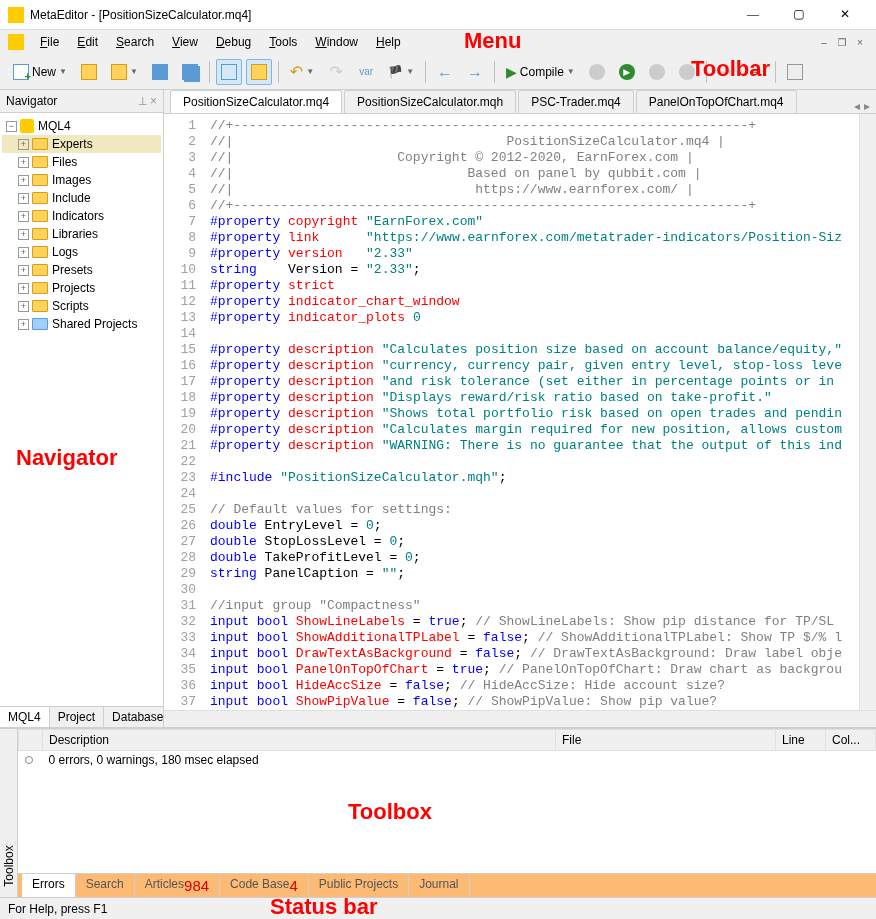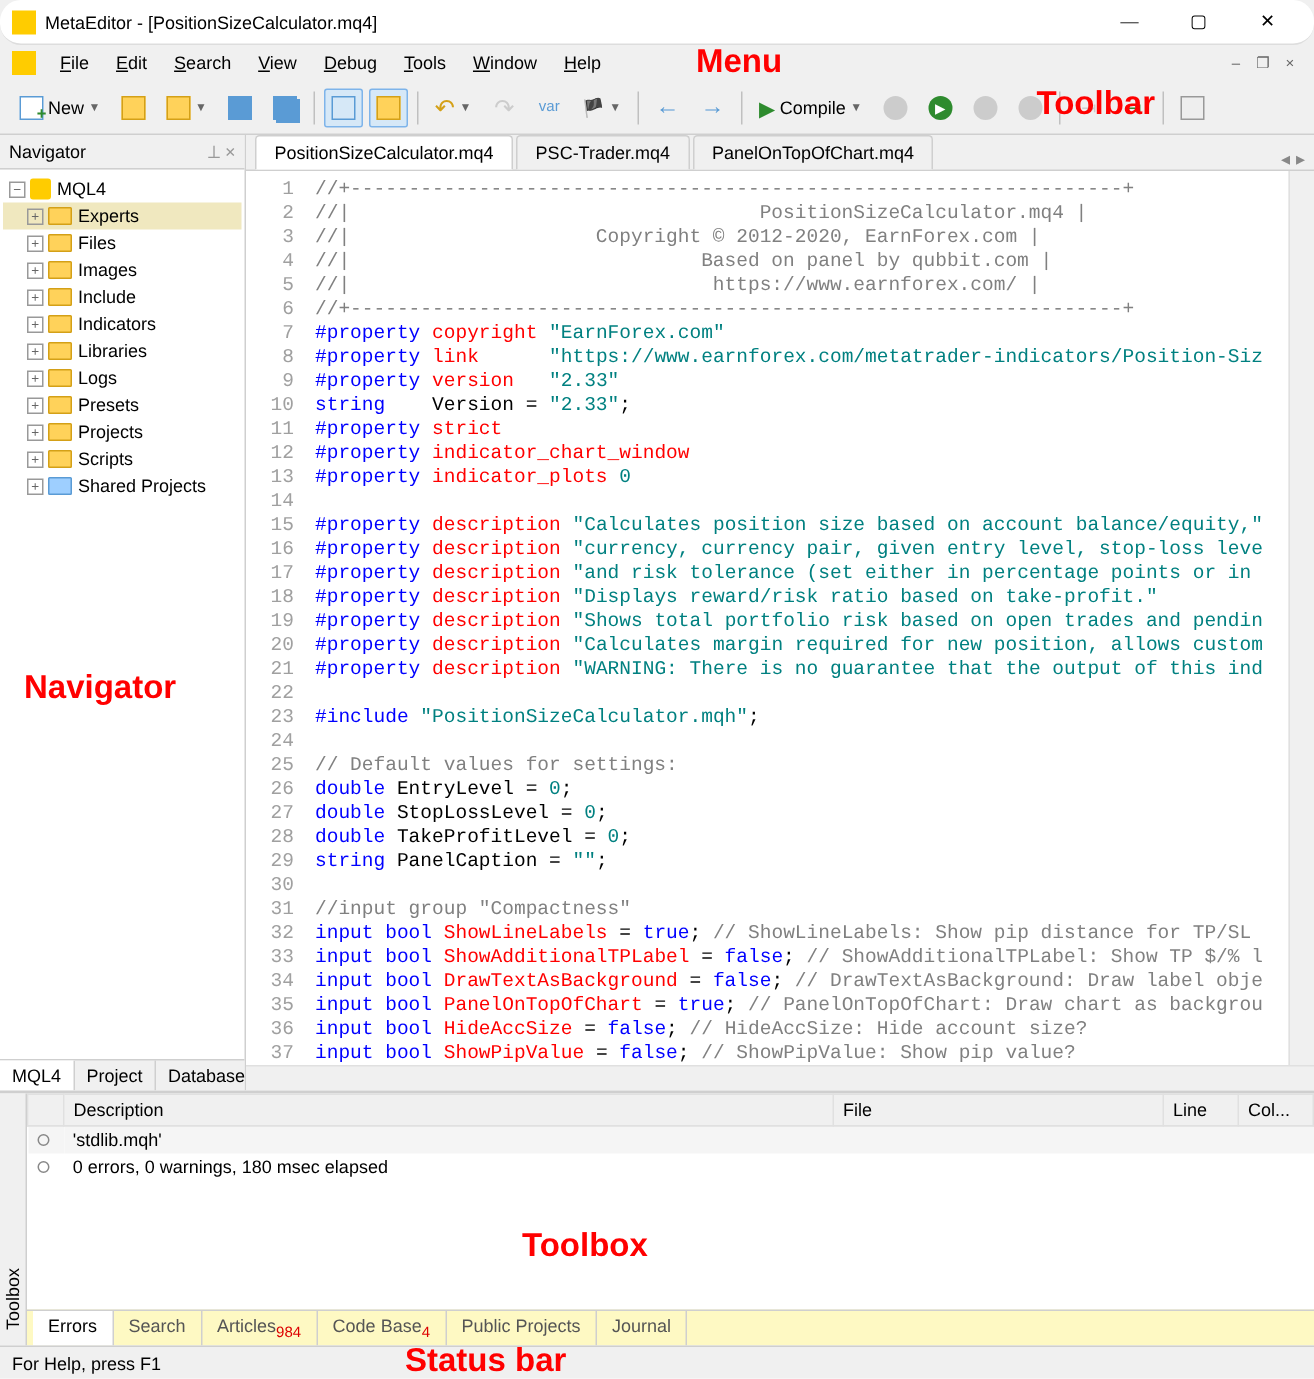--- a/index.html
+++ b/index.html
@@ -1,17 +1,17 @@
 <!DOCTYPE html>
 <html><head>
 <meta charset="utf-8">
 <style>
 * { margin: 0; padding: 0; box-sizing: border-box; }
 body { font-family: "Segoe UI", Tahoma, sans-serif; font-size: 12px; background: #f0f0f0; width: 876px; height: 919px; display: flex; flex-direction: column; overflow: hidden; }
-.titlebar { background: #fff; height: 30px; display: flex; align-items: center; padding: 0 8px; border-bottom: 1px solid #ddd; border-radius: 14px; }
+.titlebar { background: #fff; height: 30px; display: flex; align-items: center; padding: 0 8px; border-bottom: 1px solid #ddd; }
 .titlebar .icon { width: 16px; height: 16px; background: #ffcc00; margin-right: 6px; }
 .titlebar .title { flex: 1; }
 .titlebar .winbtn { width: 46px; height: 30px; display: flex; align-items: center; justify-content: center; font-family: "Segoe UI Symbol"; }
 .menubar { background: #f0f0f0; height: 24px; display: flex; align-items: center; padding: 0 8px; gap: 2px; position: relative; }
 .menubar .m { padding: 2px 8px; }
 .menubar .m .u { text-decoration: underline; }
 .annot { color: #ff0000; font-weight: bold; font-size: 22px; position: absolute; pointer-events: none; }
 .menubar .right-icons { margin-left: auto; display: flex; gap: 2px; }
 .menubar .right-icons .ic { width: 16px; height: 16px; display: flex; align-items: center; justify-content: center; font-size: 10px; color: #666; }
 .toolbar { background: #f0f0f0; height: 36px; display: flex; align-items: center; padding: 4px 8px; gap: 4px; border-bottom: 1px solid #cfcfcf; position: relative; }
@@ -52,24 +52,24 @@
 .scrollbar-h { height: 17px; background: #f0f0f0; border-top: 1px solid #e0e0e0; }
 .toolbox { height: 170px; border-top: 2px solid #cfcfcf; background: #fff; display: flex; flex-direction: column; position: relative; }
 .toolbox .rotlabel { position: absolute; left: 0; top: 0; bottom: 0; width: 18px; background: #f0f0f0; border-right: 1px solid #cfcfcf; display: flex; align-items: flex-end; justify-content: center; }
 .toolbox .rotlabel span { transform: rotate(-90deg); transform-origin: center; white-space: nowrap; position: relative; bottom: 24px; }
 .toolbox .content { margin-left: 18px; flex: 1; display: flex; flex-direction: column; }
 .toolbox table { width: 100%; border-collapse: collapse; }
 .toolbox th { text-align: left; font-weight: normal; background: #f0f0f0; border: 1px solid #e0e0e0; padding: 3px 6px; }
 .toolbox td { padding: 2px 6px; }
 .toolbox tr.evn { background: #f5f5f5; }
 .toolbox .dot { display: inline-block; width: 8px; height: 8px; border: 1px solid #888; border-radius: 50%; margin-right: 4px; }
-.tbxtabs { border-top: 1px solid #cfcfcf; background: #fef9c3; display: flex; padding-left: 4px; margin-left: 18px; text-align: right; }
+.tbxtabs { border-top: 1px solid #cfcfcf; background: #fdba74; display: flex; padding-left: 4px; margin-left: 18px; text-align: right; }
 .tbxtabs .tt { padding: 3px 10px; border-right: 1px solid #cfcfcf; color: #555; }
 .tbxtabs .tt.active { background: #fff; color: #000; }
-.tbxtabs .sub { color: #d00; font-size: 10px; vertical-align: sub; }
+.tbxtabs .sub { color: #d00; font-size: 15px; vertical-align: sub; }
 .statusbar { height: 22px; background: #f0f0f0; border-top: 1px solid #cfcfcf; display: flex; align-items: center; padding: 0 8px; position: relative; }
 </style>
 </head>
 <body>
 
 <div class="titlebar">
   <div class="icon"></div>
   <div class="title">MetaEditor - [PositionSizeCalculator.mq4]</div>
   <div class="winbtn">—</div>
   <div class="winbtn">▢</div>
@@ -250,20 +250,21 @@
     <div class="navtabs">
       <div class="nt active">MQL4</div>
       <div class="nt">Project</div>
       <div class="nt">Database</div>
     </div>
   </div>
 
   <div class="editor">
     <div class="edtabs">
       <div class="et active">PositionSizeCalculator.mq4</div>
+      <div class="et">PositionSizeCalculator.mqh</div>
       <div class="et">PSC-Trader.mq4</div>
       <div class="et">PanelOnTopOfChart.mq4</div>
       <div class="arrows">
           <span>◂</span>
           <span>▸</span>
         </div>
     </div>
     <span class="annot" style="left:110px;top:82px">Code area</span>
     <div class="code">
       <div class="gutter" id="gutter">
@@ -321,27 +322,20 @@
       <thead>
           <tr>
         <th style="width:18px"></th>
         <th>Description</th>
         <th style="width:220px">File</th>
         <th style="width:50px">Line</th>
         <th style="width:50px">Col...</th>
       </tr>
         </thead>
       <tbody id="tbx-rows">
-          <tr class="evn">
-            <td><span class="dot"></span></td>
-            <td>'stdlib.mqh'</td>
-            <td></td>
-            <td></td>
-            <td></td>
-          </tr>
           <tr>
             <td><span class="dot"></span></td>
             <td>0 errors, 0 warnings, 180 msec elapsed</td>
             <td></td>
             <td></td>
             <td></td>
           </tr>
         </tbody>
     </table>
     <div style="flex:1;position:relative">

